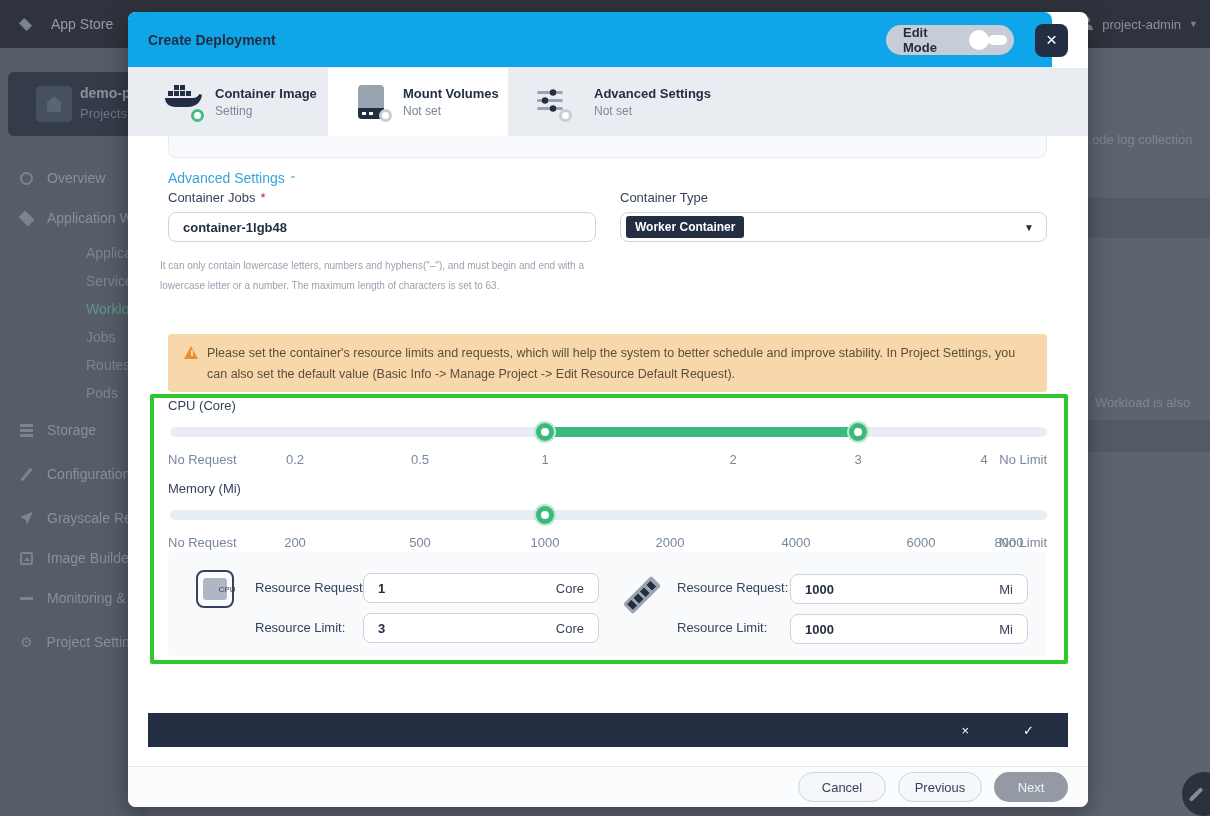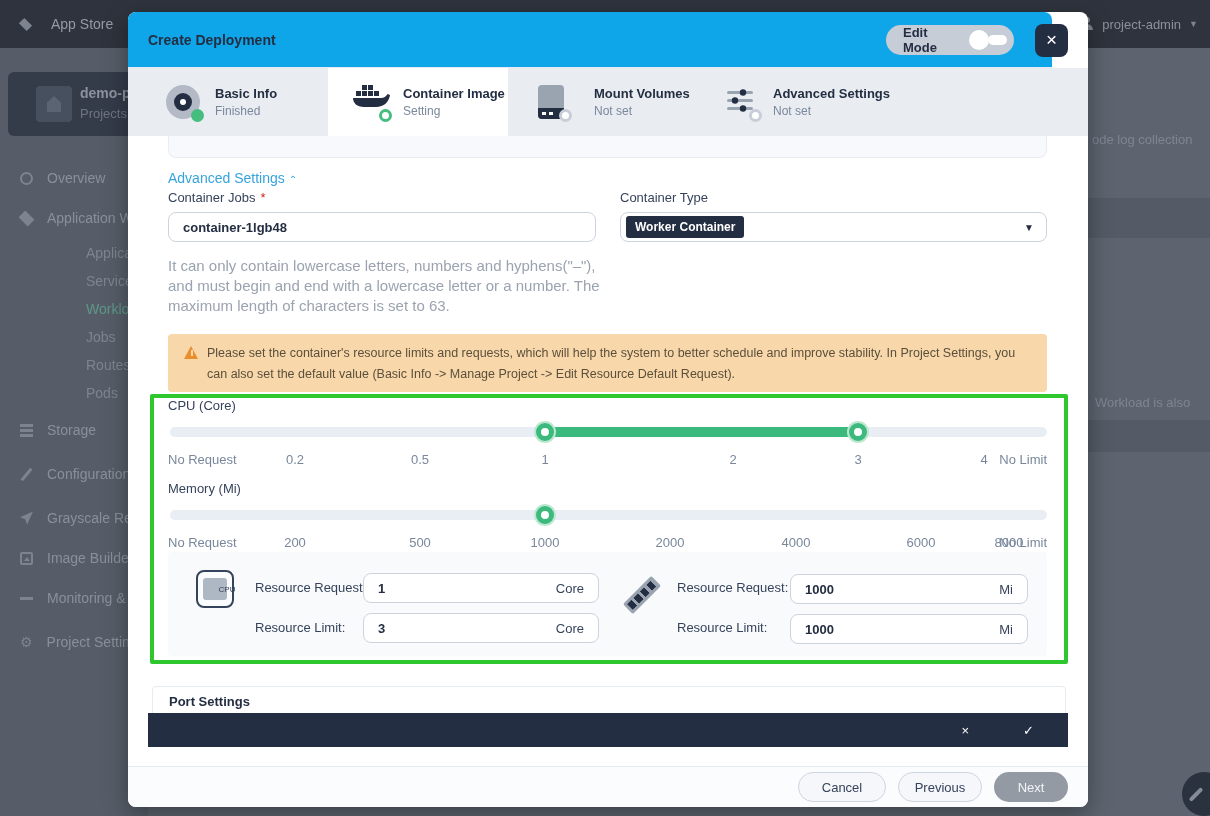--- a/index.html
+++ b/index.html
@@ -78,21 +78,21 @@
   .adv-link { position:absolute; left:40px; top:34px; font-size:14px; color:#35a3dc; cursor:pointer; }
   .adv-caret { font-size:10px; }
   .f-label { position:absolute; font-size:13px; color:#36435c; }
   .req-star { color:#ca2621; margin-left:5px; }
   .ipt { position:absolute; height:30px; border:1px solid #ccd3dd; border-radius:8px; background:#fff; display:flex; align-items:center; padding:0 14px; }
   .ipt input { flex:1; min-width:0; border:none; outline:none; background:transparent; font-family:inherit; font-size:13px; font-weight:bold; color:#242e42; }
   .ipt .suffix { font-size:13px; color:#36435c; }
   .dropdown { position:absolute; height:30px; border:1px solid #ccd3dd; border-radius:8px; background:#fff; display:flex; align-items:center; padding:0 12px 0 5px; cursor:pointer; }
   .tag { background:#242e42; color:#fff; font-size:12px; font-weight:bold; padding:4px 9px; border-radius:3px; }
   .dd-caret { margin-left:auto; font-size:10px; color:#242e42; }
-  .help-text { position:absolute; left:40px; top:120px; width:445px; font-size:15px; line-height:20px; color:#9aa3b0; }
+  .help-text { position:absolute; left:32px; top:120px; width:445px; font-size:10px; line-height:20px; color:#9aa3b0; }
   .alert { position:absolute; left:40px; top:198px; width:879px; height:58px; background:#f8d8ab; border-radius:4px; display:flex; padding:9px 16px 0 16px; }
   .warn-ic { width:15px; height:13px; margin:3px 8px 0 0; flex:none; position:relative; }
   .warn-tri { position:absolute; left:0; top:0; border-left:7.5px solid transparent; border-right:7.5px solid transparent; border-bottom:13px solid #e98f2e; }
   .warn-bang { position:absolute; left:6.5px; top:4px; width:2px; height:6px; background:#f8d8ab; }
   .alert-text { font-size:12.5px; line-height:21px; color:#5b4f3b; }
 
   .green-box { position:absolute; left:22px; top:258px; width:918px; height:270px; border:4px solid #2ec72e; border-radius:2px; pointer-events:none; }
   .sec-label { position:absolute; font-size:13px; color:#36435c; }
   .track { position:absolute; left:42px; width:877px; height:10px; border-radius:5px; background:#e9edf4; cursor:pointer; }
   .track-active { position:absolute; top:0; height:10px; border-radius:5px; background:#3cb97d; }
@@ -210,30 +210,20 @@
       <div class="edit-pill">
         <span class="edit-pill-label">Edit Mode</span>
         <span class="knob"></span>
       </div>
       <div class="close-btn">
         <span>×</span>
       </div>
     </div>
 
     <div class="steps">
-      <div class="step">
-        <span class="step-ic">
-          <span class="lens"></span>
-          <span class="badge green-solid"></span>
-        </span>
-        <span class="step-txt">
-          <div class="t1">Basic Info</div>
-          <div class="t2">Finished</div>
-        </span>
-      </div>
       <div class="step">
         <span class="step-ic">
           <svg width="38" height="30" viewBox="0 0 38 30">
             <g fill="#242e42">
               <rect x="4" y="8" width="5" height="5"></rect>
                 <rect x="10" y="8" width="5" height="5"></rect>
               <rect x="16" y="8" width="5" height="5"></rect>
                 <rect x="10" y="2" width="5" height="5"></rect>
               <rect x="16" y="2" width="5" height="5"></rect>
                 <rect x="22" y="8" width="5" height="5"></rect>
@@ -362,23 +352,20 @@
       <div class="ipt" style="left:662px;top:438px;width:238px">
         <input readonly="" value="1000" style="">
         <span class="suffix">Mi</span>
       </div>
       <div class="res-label" style="left:549px;top:477px">Resource Limit:</div>
       <div class="ipt" style="left:662px;top:478px;width:238px">
         <input readonly="" value="1000" style="">
         <span class="suffix">Mi</span>
       </div>
 
-      <div class="port-panel">
-        <div class="port-title">Port Settings</div>
-      </div>
       <div class="dark-bar">
         <span class="bar-ic">×</span>
         <span class="bar-ic">✓</span>
       </div>
     </div>
 
     <div class="m-footer">
       <button class="btn ghost">Cancel</button>
       <button class="btn ghost prev">Previous</button>
       <button class="btn primary-dim">Next</button>

